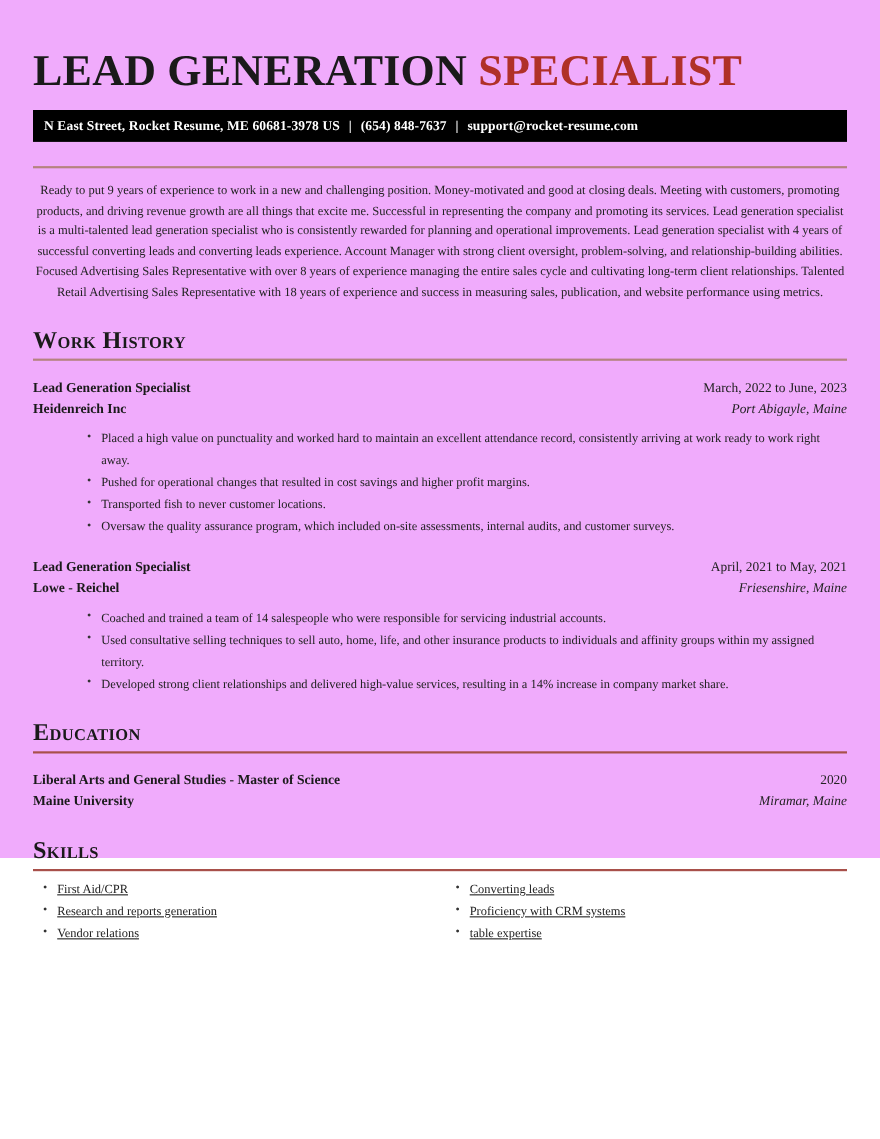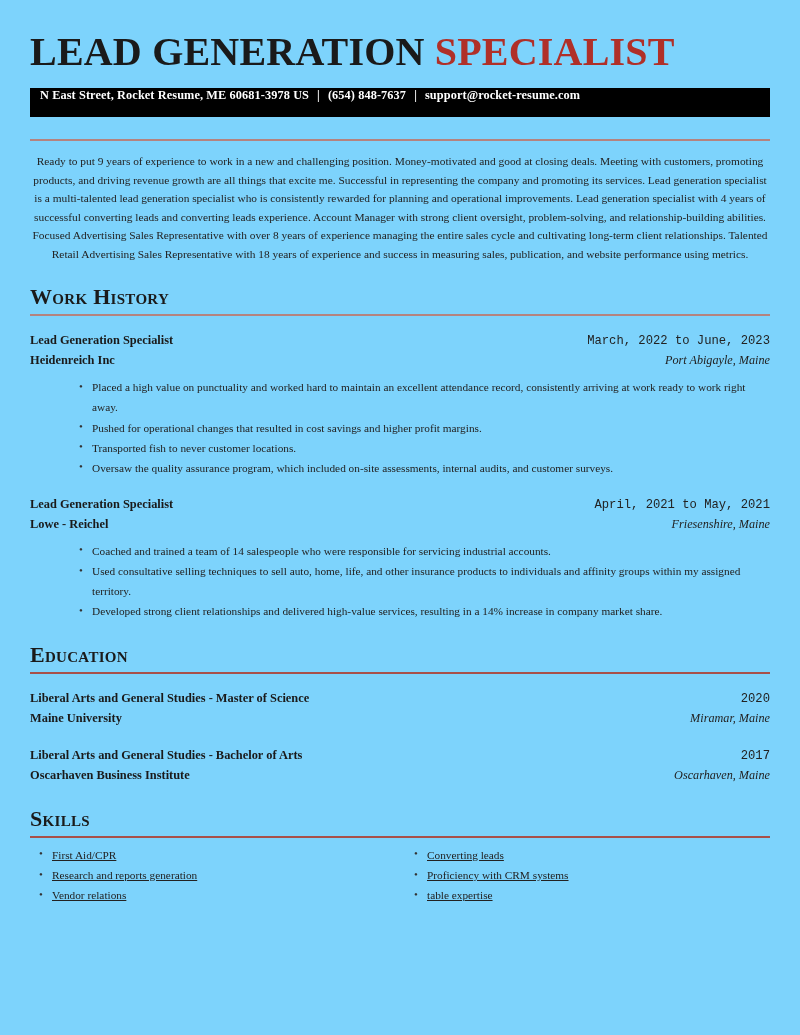--- a/index.html
+++ b/index.html
@@ -9,25 +9,25 @@
   }
   body {
     width: 800px;
     height: 1035px;
     font-family: "Liberation Serif", "DejaVu Serif", serif;
     color: #222222;
     -webkit-font-smoothing: antialiased;
   }
   .page {
     width: 800px;
-    height: 1035px;
+    height: 780px;
     box-sizing: border-box;
-    padding: 4px 30px;
+    padding: 16px 30px;
     position: relative;
-    background: #7dd3fc;
+    background: #f0abfc;
   }
 
   
   .doc-title {
     margin: 0;
     padding-top: 24px;
     font-size: 40px;
     font-weight: bold;
     letter-spacing: 0.2px;
     line-height: 1.18;
@@ -37,21 +37,21 @@
   .doc-title .accent {
     color: #b03028;
   }
 
   .contact-bar {
     margin-top: 13px;
     background: #000000;
     color: #ffffff;
     height: 29px;
     display: flex;
-    align-items: flex-start;
+    align-items: center;
     padding: 0 10px;
     box-sizing: border-box;
     font-size: 12.3px;
     font-weight: bold;
     letter-spacing: 0.1px;
   }
   .contact-sep {
     padding: 0 8px;
     font-weight: bold;
   }
@@ -104,21 +104,20 @@
   .entry-title {
     font-size: 12.4px;
     font-weight: bold;
     color: #1a1a1a;
   }
   .entry-dates {
     font-size: 12.2px;
     color: #222222;
     text-align: right;
     white-space: nowrap;
-    font-family: Liberation Mono, monospace;
   }
   .entry-org {
     font-size: 12.4px;
     font-weight: bold;
     color: #1a1a1a;
   }
   .entry-location {
     font-size: 12.2px;
     font-style: italic;
     color: #222222;
@@ -251,30 +250,20 @@
       <div class="entry-row">
         <span class="entry-title">Liberal Arts and General Studies - Master of Science</span>
         <span class="entry-dates">2020</span>
       </div>
       <div class="entry-row">
         <span class="entry-org">Maine University</span>
         <span class="entry-location">Miramar, Maine</span>
       </div>
     </div>
 
-    <div class="entry">
-      <div class="entry-row">
-        <span class="entry-title">Liberal Arts and General Studies - Bachelor of Arts</span>
-        <span class="entry-dates">2017</span>
-      </div>
-      <div class="entry-row">
-        <span class="entry-org">Oscarhaven Business Institute</span>
-        <span class="entry-location">Oscarhaven, Maine</span>
-      </div>
-    </div>
   </div>
 
   <div class="section">
     <h2 class="section-heading">Skills</h2>
     <div class="section-rule strong"></div>
 
     <div class="skills-columns">
       <div class="skills-col">
         <ul>
           <li>First Aid/CPR</li>

